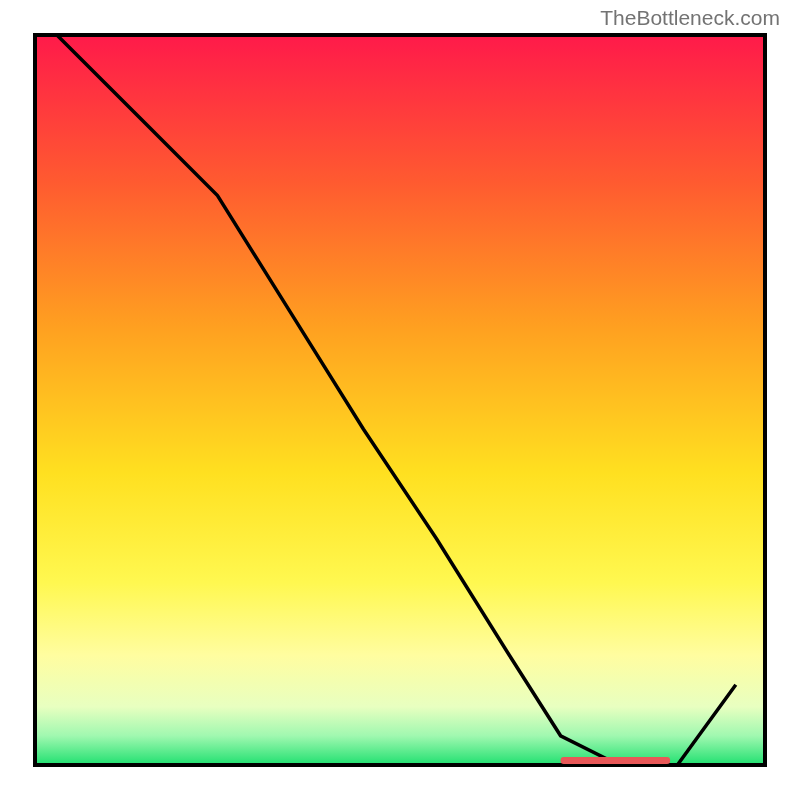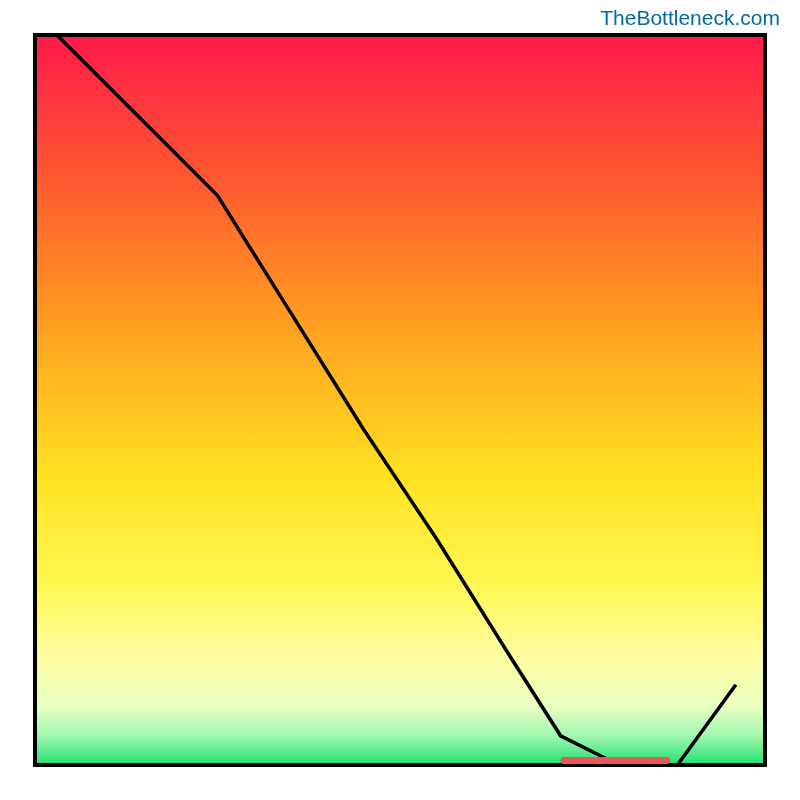--- a/index.html
+++ b/index.html
@@ -9,21 +9,21 @@
     height: 800px;
     background: #ffffff;
     position: relative;
     font-family: Arial, sans-serif;
   }
   .watermark {
     position: absolute;
     top: 6px;
     right: 20px;
     font-size: 21px;
-    color: #0369a1;
+    color: #737373;
     font-weight: normal;
   }
   .chart-container {
     position: absolute;
     top: 30px;
     left: 30px;
     width: 740px;
     height: 740px;
   }
   svg {

